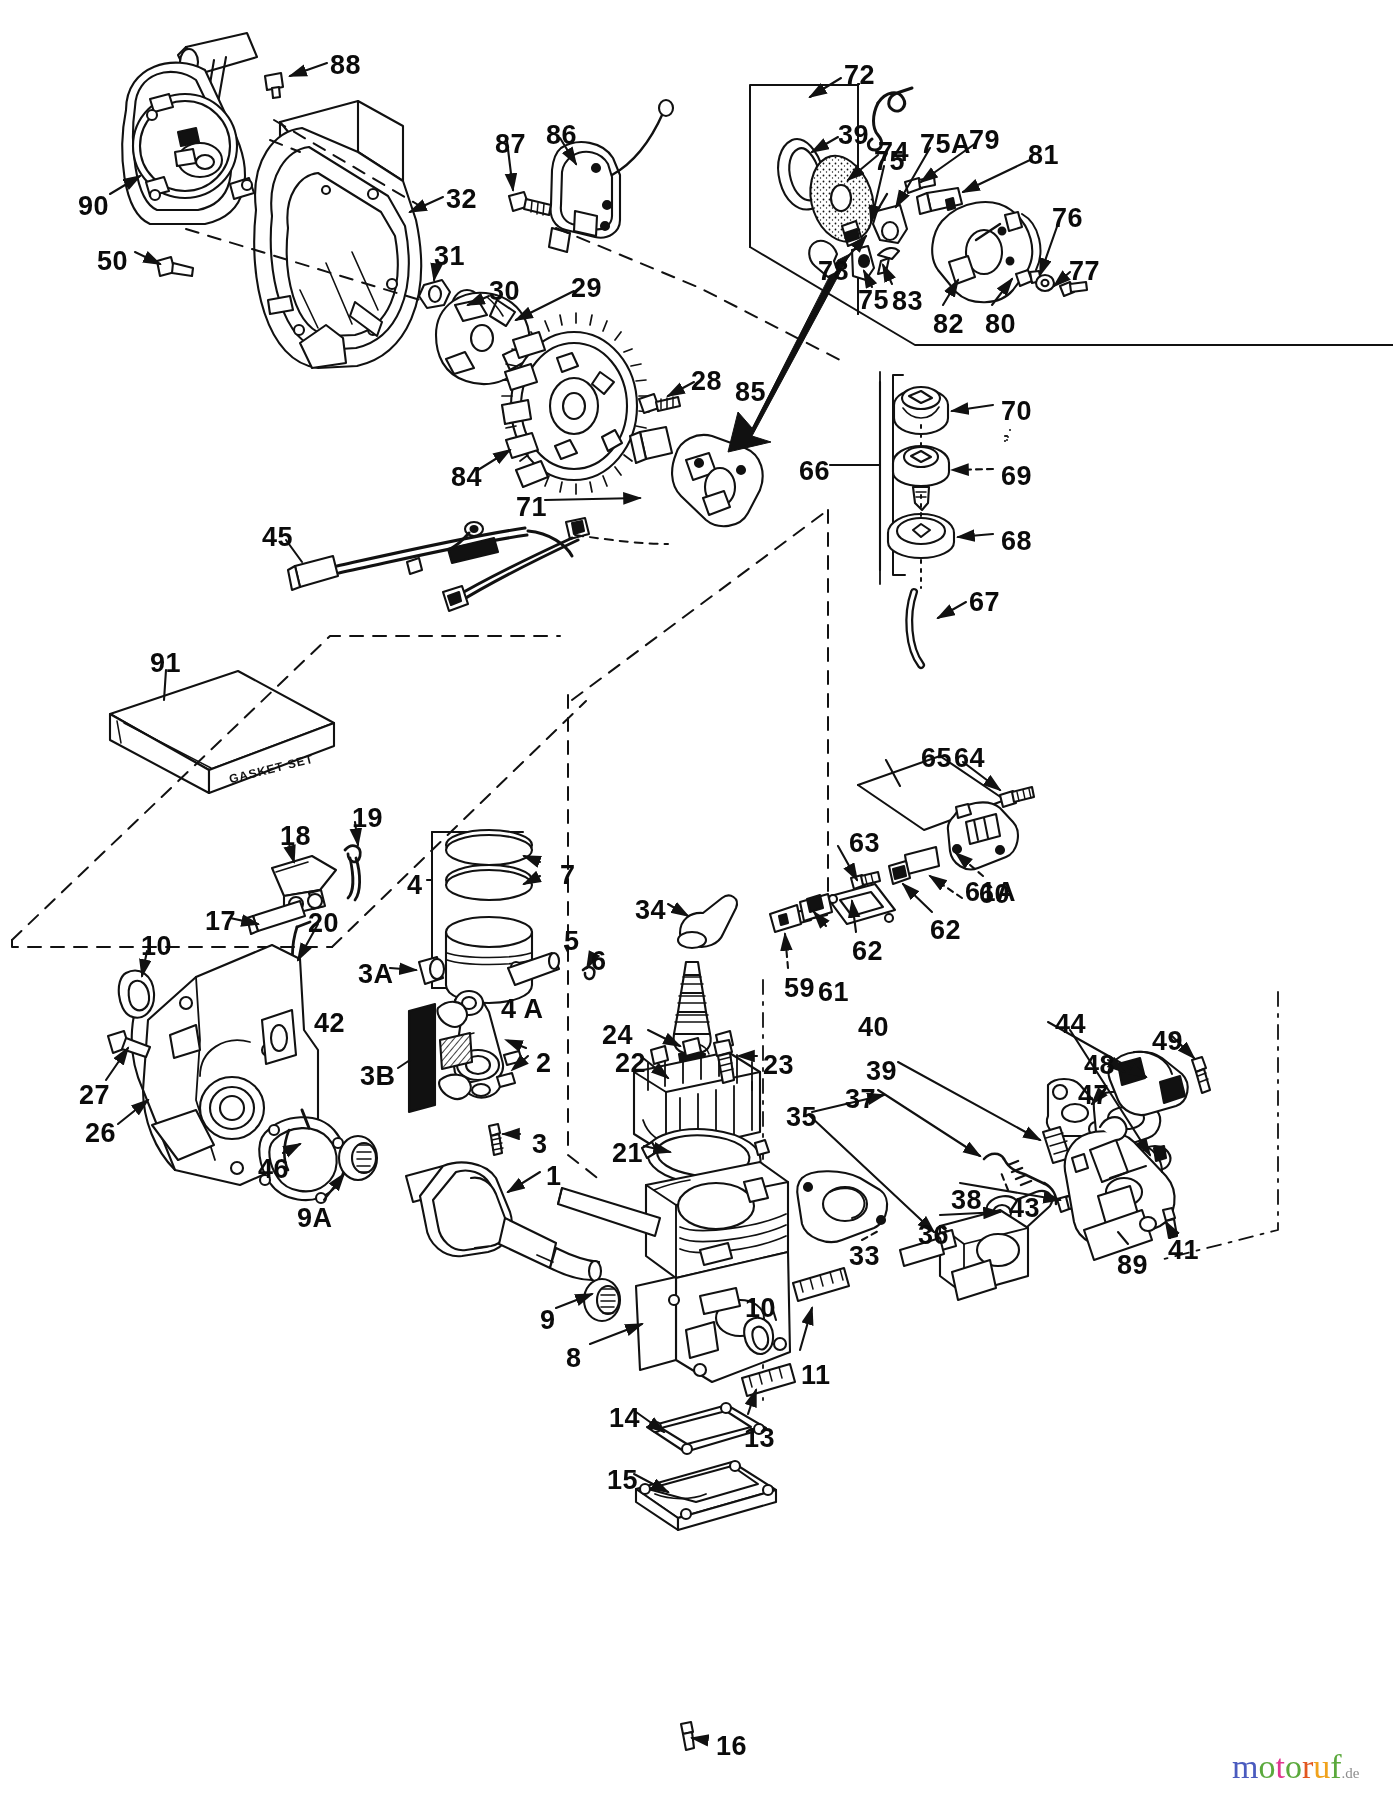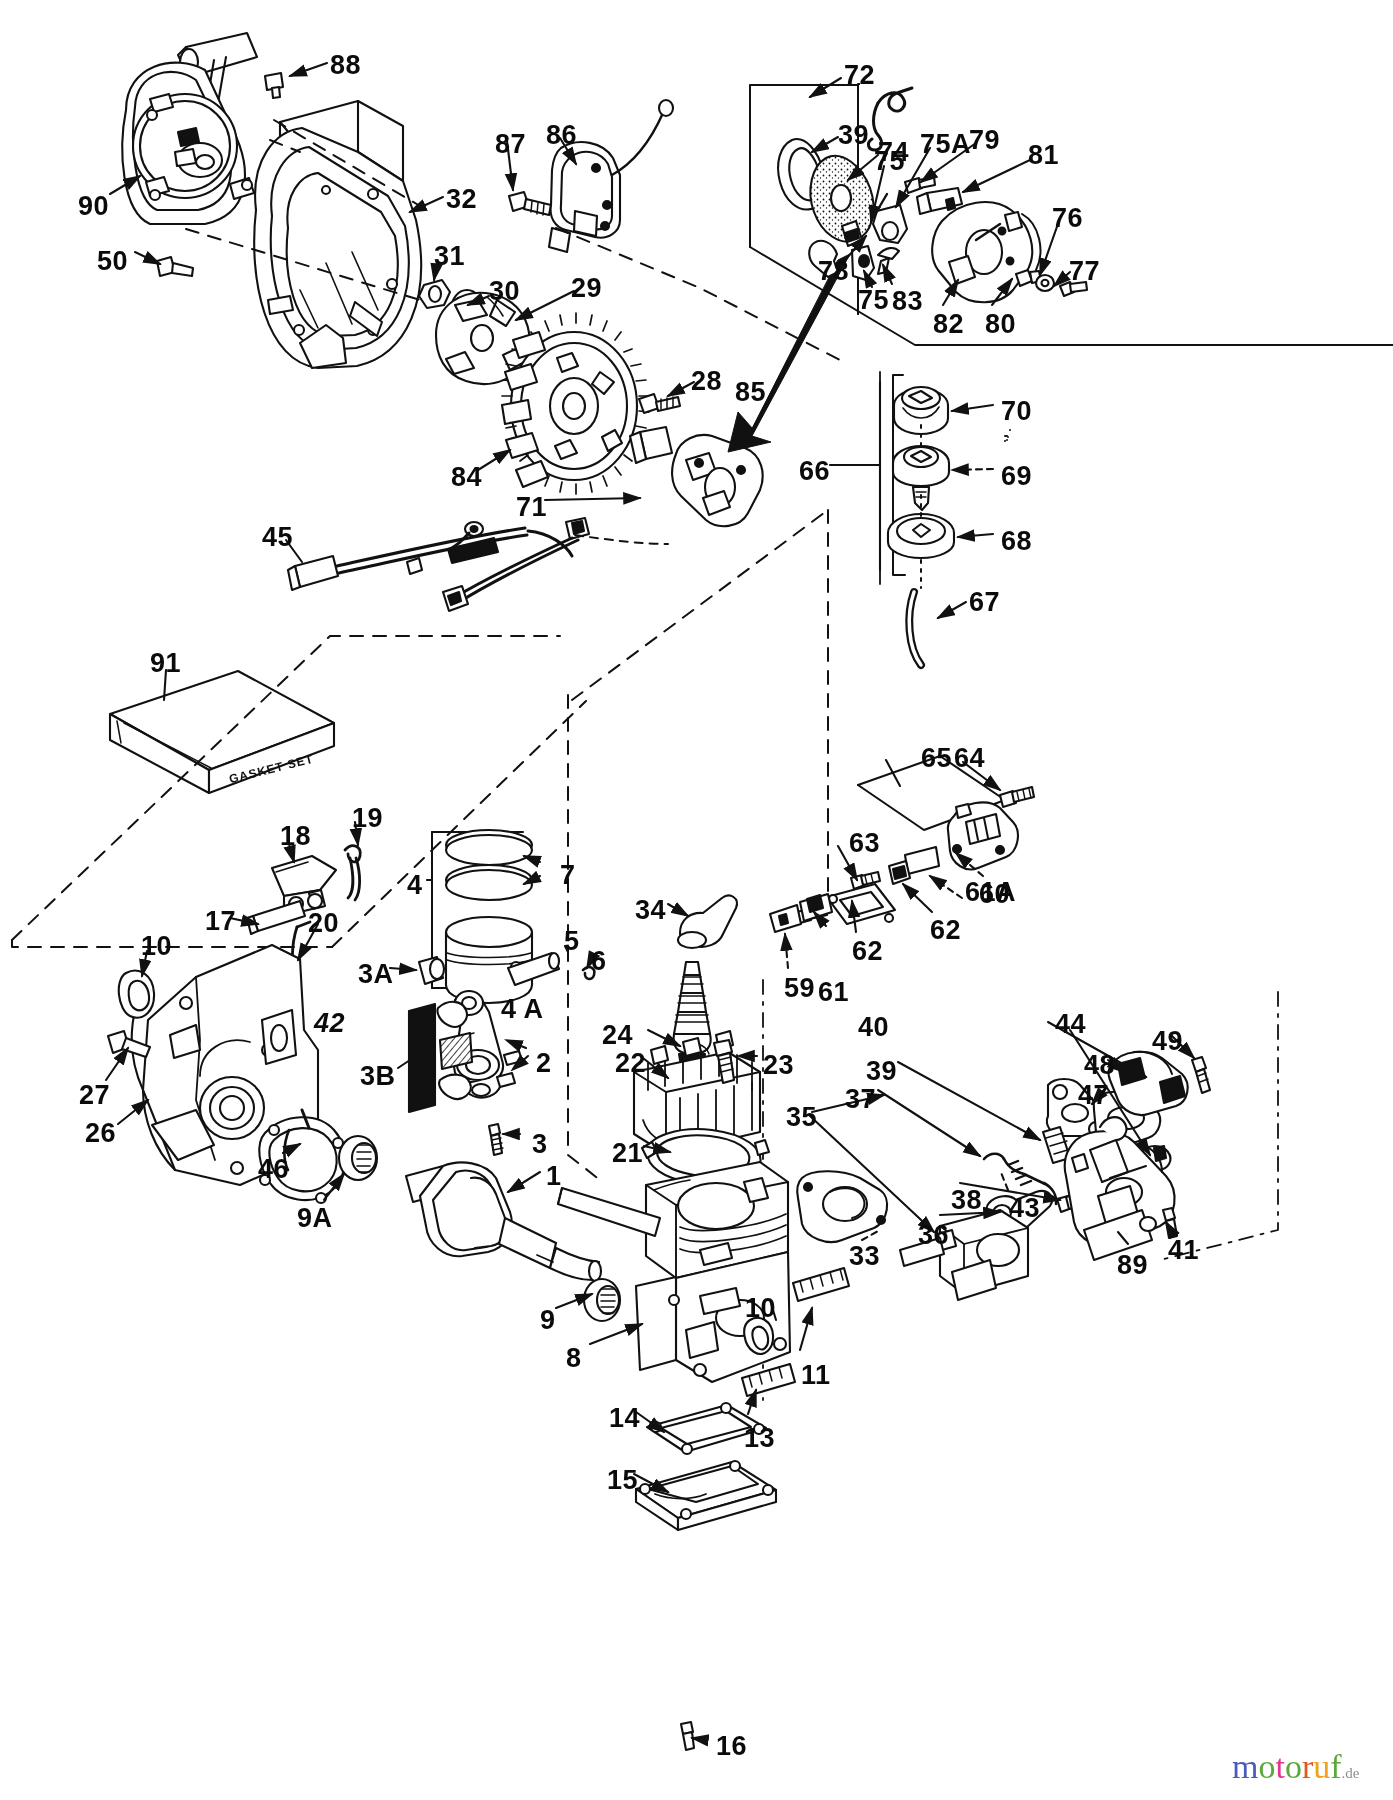--- a/index.html
+++ b/index.html
@@ -903,21 +903,21 @@
       <div class="lbl lg" style="left: 965px; top: 879px;">61A</div>
       <div class="lbl lg" style="left: 930px; top: 917px;">62</div>
       <div class="lbl lg" style="left: 852px; top: 938px;">62</div>
       <div class="lbl lg" style="left: 818px; top: 932px; margin-top: 47px;">61</div>
       <div class="lbl lg" style="left: 784px; top: 975px;">59</div>
       <div class="lbl lg" style="left: 352px; top: 805px;">19</div>
       <div class="lbl lg" style="left: 280px; top: 823px;">18</div>
       <div class="lbl lg" style="left: 205px; top: 908px;">17</div>
       <div class="lbl lg" style="left: 308px; top: 910px;">20</div>
       <div class="lbl lg" style="left: 141px; top: 933px;">10</div>
-      <div class="lbl lg" style="left: 314px; top: 1010px; font-style: italic;">42</div>
+      <div class="lbl lg" style="left: 314px; top: 1010px;">42</div>
       <div class="lbl lg" style="left: 79px; top: 1082px;">27</div>
       <div class="lbl lg" style="left: 85px; top: 1120px;">26</div>
       <div class="lbl lg" style="left: 258px; top: 1156px;">46</div>
       <div class="lbl lg" style="left: 297px; top: 1205px;">9A</div>
       <div class="lbl lg" style="left: 407px; top: 872px;">4</div>
       <div class="lbl lg" style="left: 560px; top: 862px;">7</div>
       <div class="lbl lg" style="left: 358px; top: 961px;">3A</div>
       <div class="lbl lg" style="left: 501px; top: 996px; text-align: center;">4 A</div>
       <div class="lbl lg" style="left: 564px; top: 928px;">5</div>
       <div class="lbl lg" style="left: 591px; top: 948px;">6</div>

